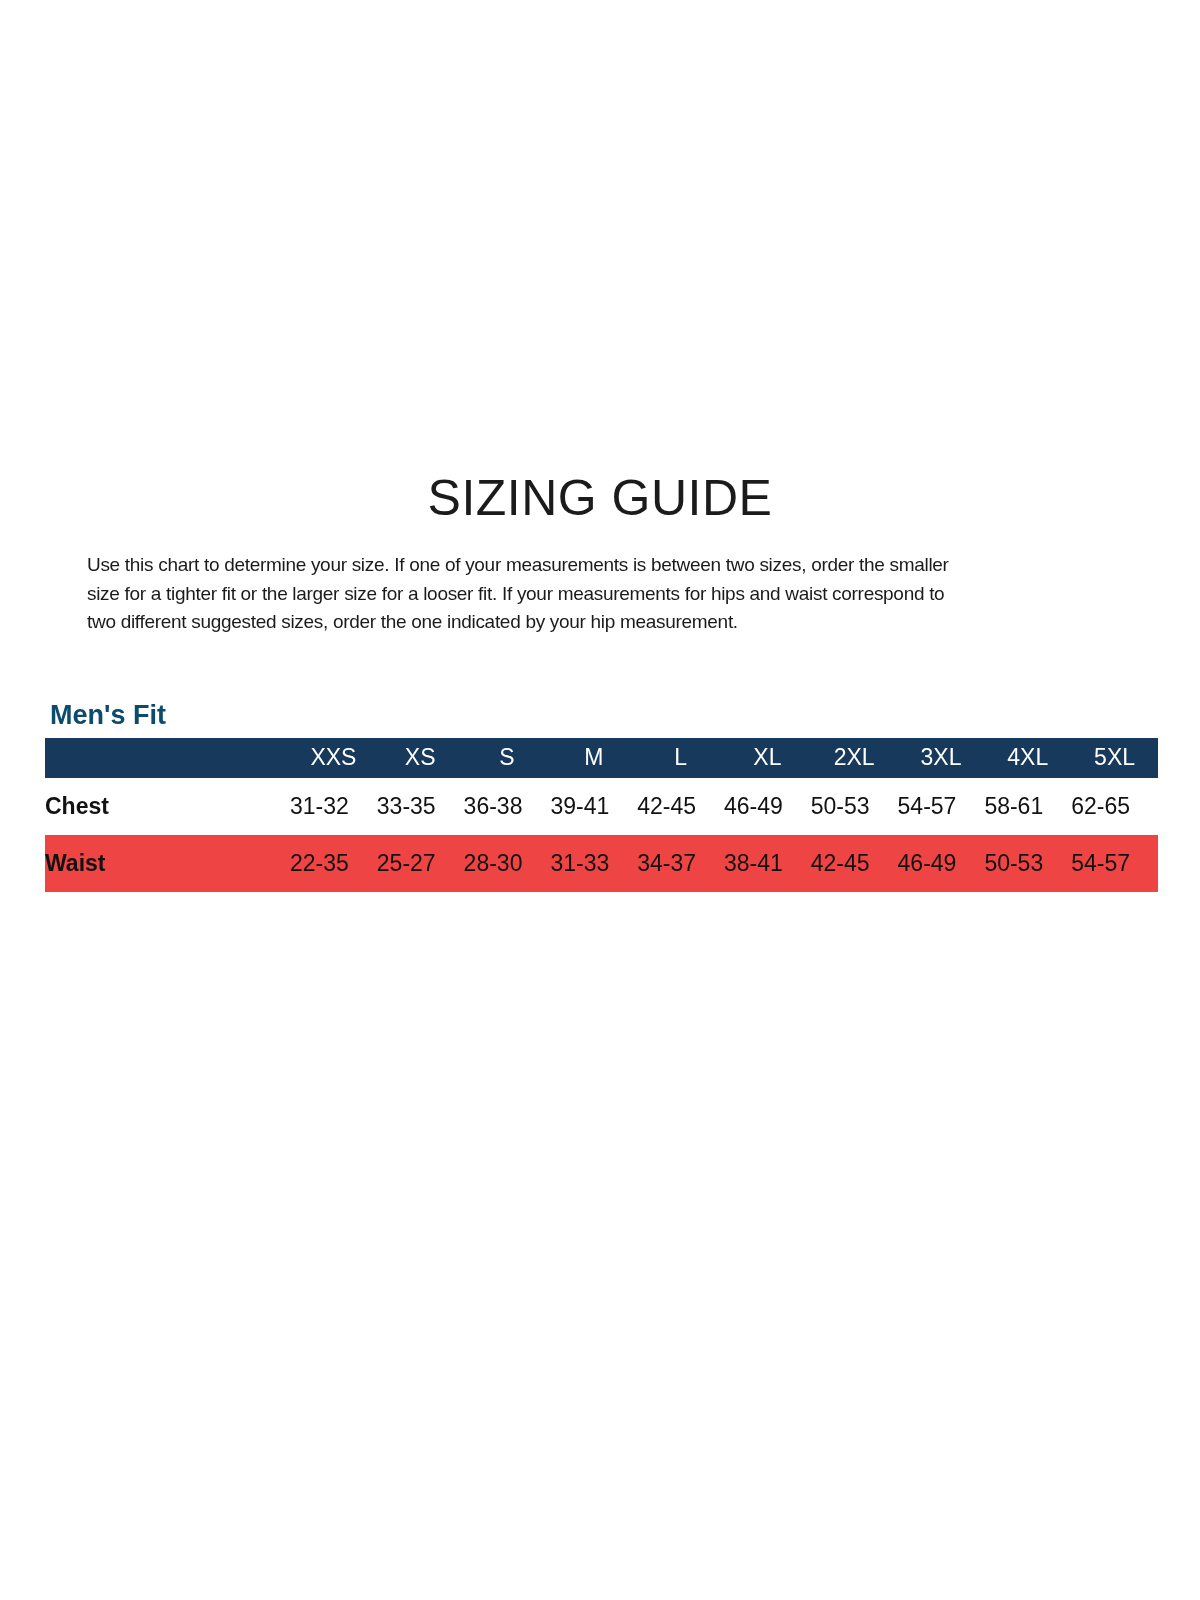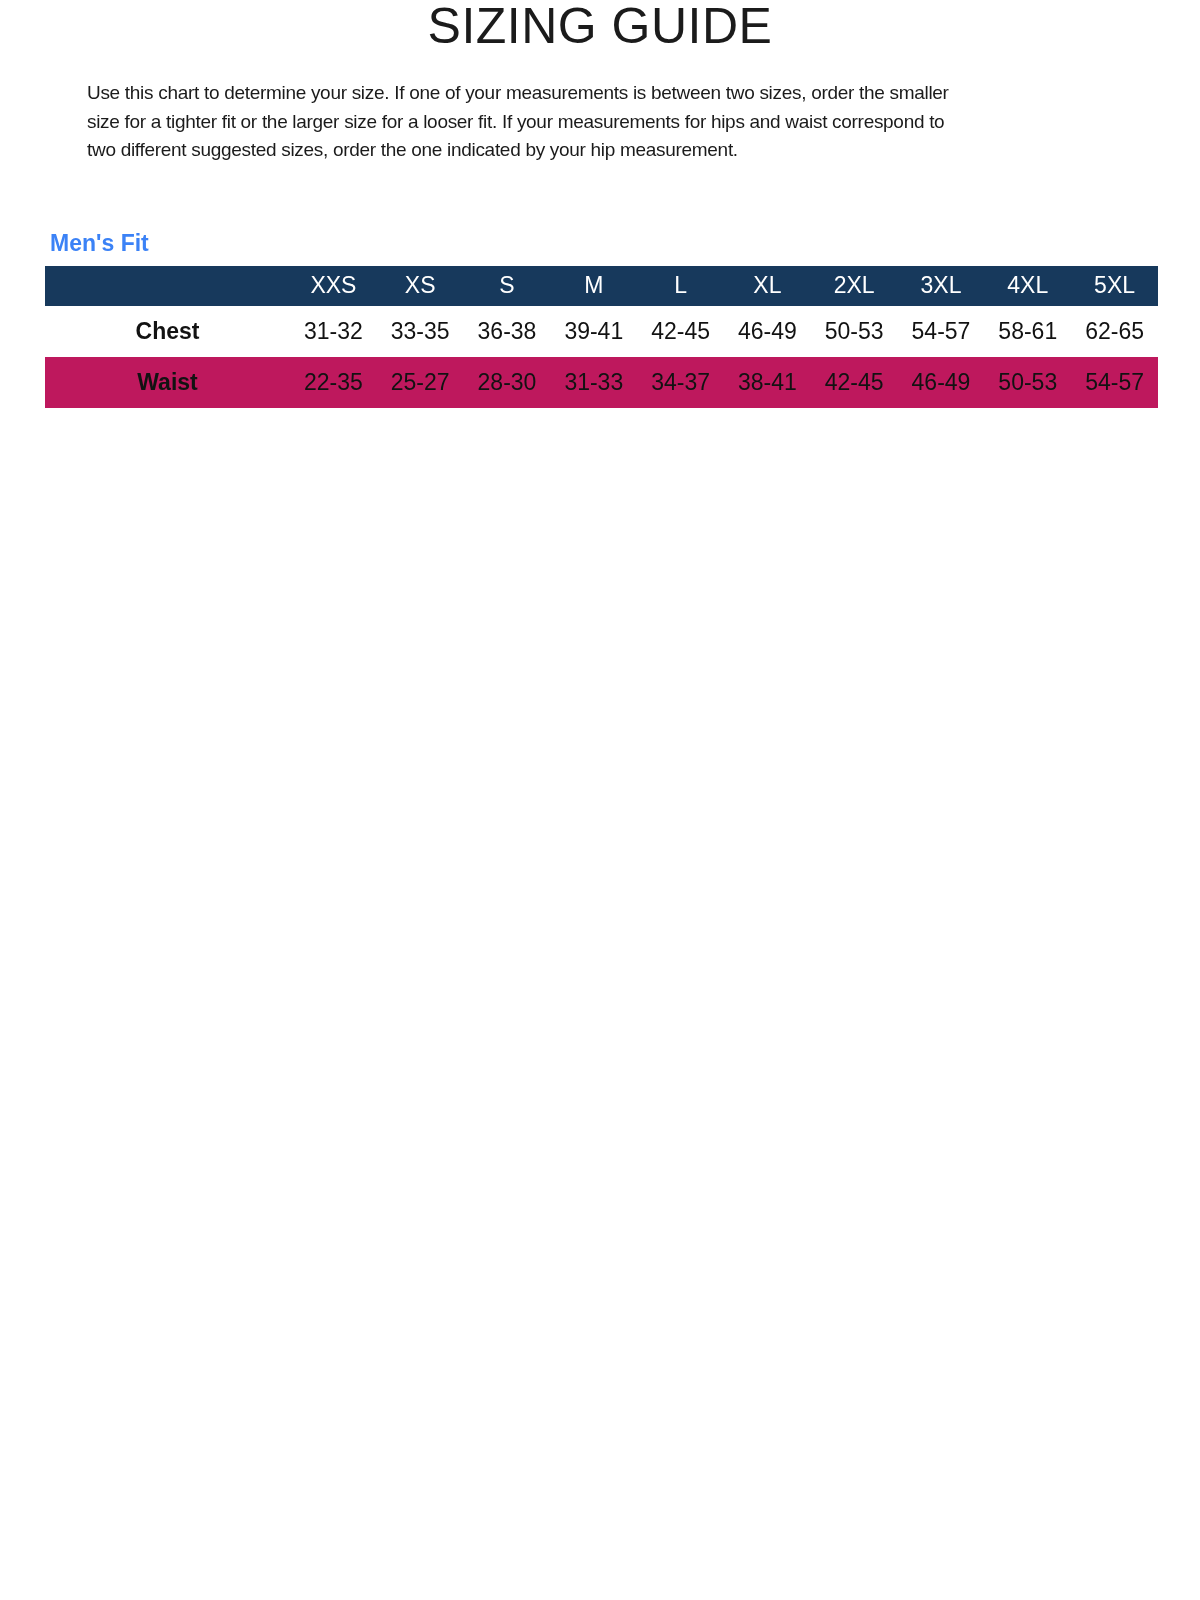--- a/index.html
+++ b/index.html
@@ -9,20 +9,21 @@
   body {
     width: 1200px;
     height: 1600px;
     font-family: "Liberation Sans", sans-serif;
     color: #111111;
     overflow: hidden;
   }
   .page {
     width: 1200px;
     height: 1600px;
+    padding-top: 472px;
     background: #ffffff;
   }
   .page-title {
     font-size: 50px;
     line-height: 52px;
     font-weight: 400;
     letter-spacing: 0.5px;
     text-align: center;
     color: #1b1b1b;
   }
@@ -30,54 +31,53 @@
     margin: 27px 0 0 87px;
     width: 945px;
     font-size: 19px;
     letter-spacing: -0.3px;
     line-height: 28.5px;
     color: #1b1b1b;
     white-space: pre-line;
   }
   .section-label {
     margin: 64px 8px 0 50px;
-    font-size: 23px;
+    font-size: 27px;
     line-height: 28px;
     font-weight: 700;
-    color: #3b82f6;
+    color: #0c4a6e;
   }
   table.size-chart {
     margin: 9px 0 0 45px;
     width: 1113px;
     border-collapse: collapse;
     table-layout: fixed;
   }
   table.size-chart th {
     background: #17395c;
     color: #ffffff;
     font-weight: 400;
     font-size: 23px;
     height: 40px;
     text-align: center;
     vertical-align: middle;
     padding: 0;
   }
   table.size-chart td {
     font-size: 23px;
-    height: 51px;
-    text-align: center;
+    height: 57px;
     vertical-align: middle;
     color: #121212;
     padding: 0;
   }
   table.size-chart td.row-label {
     font-weight: 700;
   }
   table.size-chart tr.alt td {
-    background: #be185d;
+    background: #ef4444;
   }
 </style>
 </head>
 <body>
 
 <div class="page">
 
   <h1 class="page-title">SIZING GUIDE</h1>
 
   <p class="intro-text">Use this chart to determine your size. If one of your measurements is between two sizes, order the smaller

